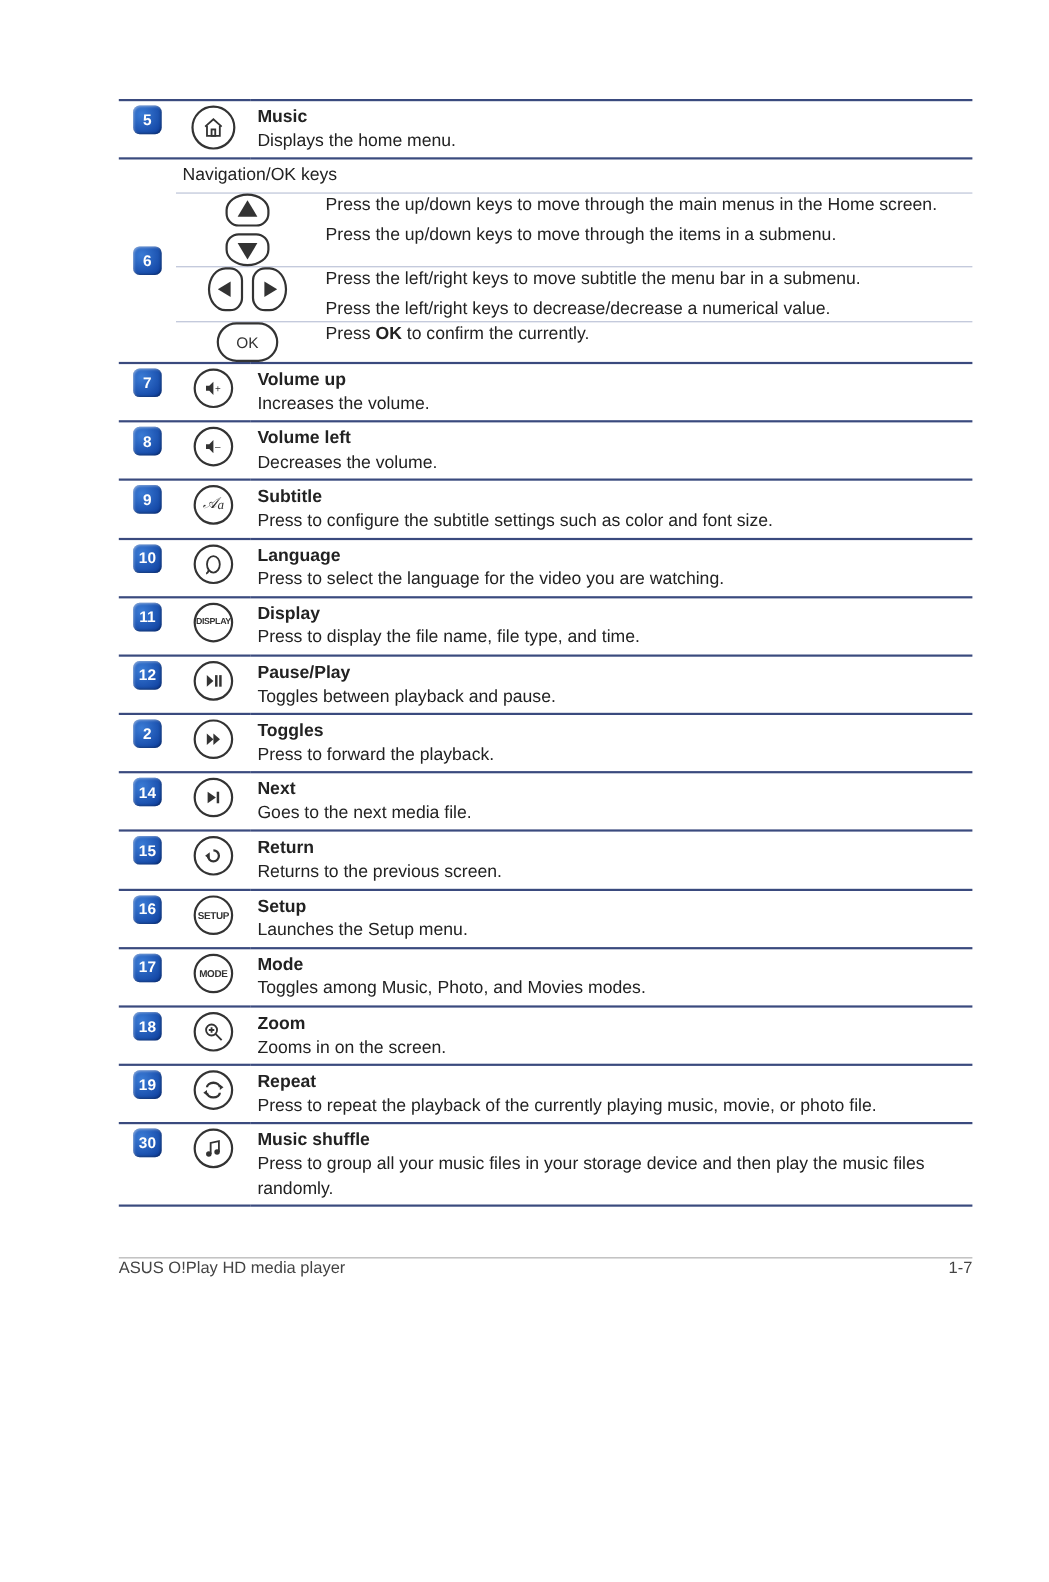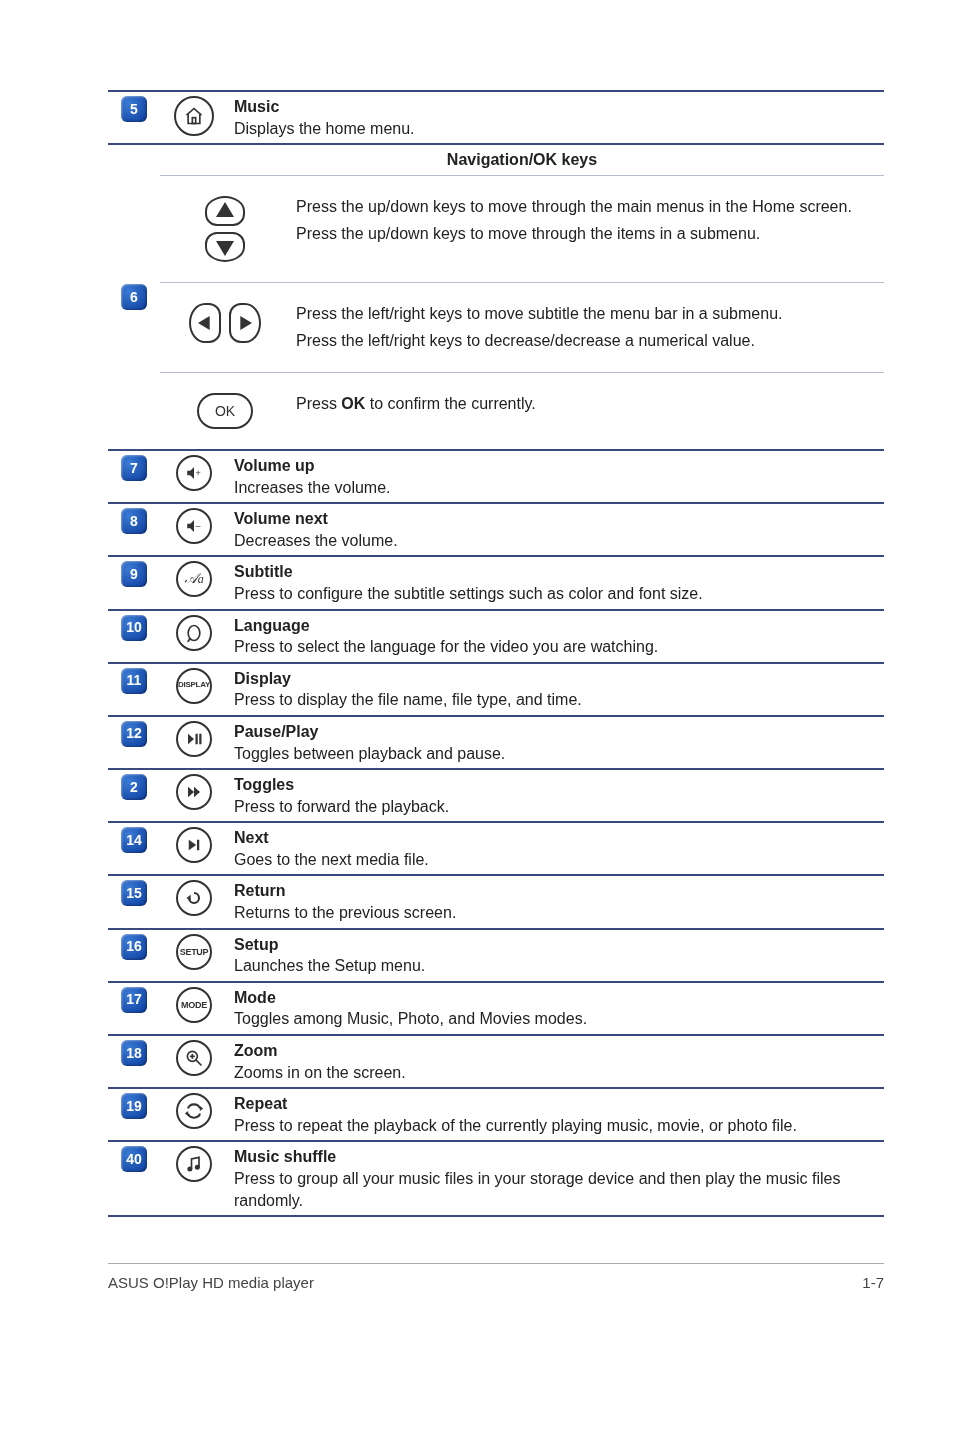--- a/index.html
+++ b/index.html
@@ -22,29 +22,29 @@
   .iconbtn {
     display: inline-flex; align-items: center; justify-content: center;
     width: 40px; height: 40px; border: 2px solid #333; border-radius: 50%;
     font-size: 18px; color: #333; background: #fff;
   }
   .iconbtn.small { width: 36px; height: 36px; font-size: 14px; }
   .iconbtn.text { font-size: 11px; font-weight: bold; letter-spacing: -.3px;}
   .iconbtn.wide { width: 56px; height: 36px; border-radius: 18px; }
   .term { font-weight: bold; }
   .inner-table { width: 100%; border-collapse: collapse; }
-  .inner-table td { vertical-align: top; padding: 20px 6px; font-size: 16px; line-height: 1.35; }
+  .inner-table td { vertical-align: top; padding: 0 6px; font-size: 16px; line-height: 1.35; }
   .inner-table .sep-light td { border-top: 1px solid #b6bed4; }
   .inner-icon-col { width: 130px; text-align: center; vertical-align: middle;}
-  .footer { border-top: 1px solid #aaa; margin-top: 46px; padding-top: 10px; display:flex; justify-content:space-between; font-size: 15px; color:#444;}
+  .footer { border-top: 1px solid #aaa; margin-top: 46px; display:flex; justify-content:space-between; font-size: 15px; color:#444;}
   .iconbtn .subA { font-size:12px; vertical-align: sub;}
   .two-btn { white-space: nowrap; }
   .two-btn .iconbtn { margin: 0 2px; }
   .stack { display:flex; flex-direction:column; align-items:center; gap:6px;}
-  .navok-heading { font-weight:bold; padding: 8px 6px 4px; text-align: center; }
+  .navok-heading { font-weight:normal; padding: 8px 6px 4px; }
 </style>
 </head>
 <body>
 
 <div class="page">
 <table class="main">
   <tbody>
 
   <tr class="sep">
     <td class="badge-cell"><span class="badge">5</span></td>
@@ -148,21 +148,21 @@
     <td class="badge-cell"><span class="badge">8</span></td>
     <td class="icon-cell">
       <span class="iconbtn small">
         <svg viewBox="0 0 24 24" width="18" height="18" fill="#333">
                 <polygon points="3,9 7,9 12,4 12,20 7,15 3,15"></polygon>
                 <text x="14" y="16" font-size="12" fill="#333">–</text>
               </svg>
       </span>
     </td>
     <td class="desc-cell">
-      <div class="term">Volume next</div>
+      <div class="term">Volume left</div>
       <div>Decreases the volume.</div>
     </td>
   </tr>
 
   <tr class="sep">
     <td class="badge-cell"><span class="badge">9</span></td>
     <td class="icon-cell">
       <span class="iconbtn small" style="font-family:'Times New Roman',serif; font-style:italic;">
         𝒜<span class="subA">a</span>
       </span>
@@ -317,21 +317,21 @@
         </svg>
       </span>
     </td>
     <td class="desc-cell">
       <div class="term">Repeat</div>
       <div>Press to repeat the playback of the currently playing music, movie, or photo file.</div>
     </td>
   </tr>
 
   <tr class="sep">
-    <td class="badge-cell"><span class="badge">40</span></td>
+    <td class="badge-cell"><span class="badge">30</span></td>
     <td class="icon-cell">
       <span class="iconbtn small">
         <svg viewBox="0 0 24 24" width="20" height="20" fill="#333">
           <path d="M9 18 V6 L18 4 V16" fill="none" stroke="#333" stroke-width="2"></path>
           <circle cx="7" cy="18" r="3"></circle>
                 <circle cx="16" cy="16" r="3"></circle>
         </svg>
       </span>
     </td>
     <td class="desc-cell">

